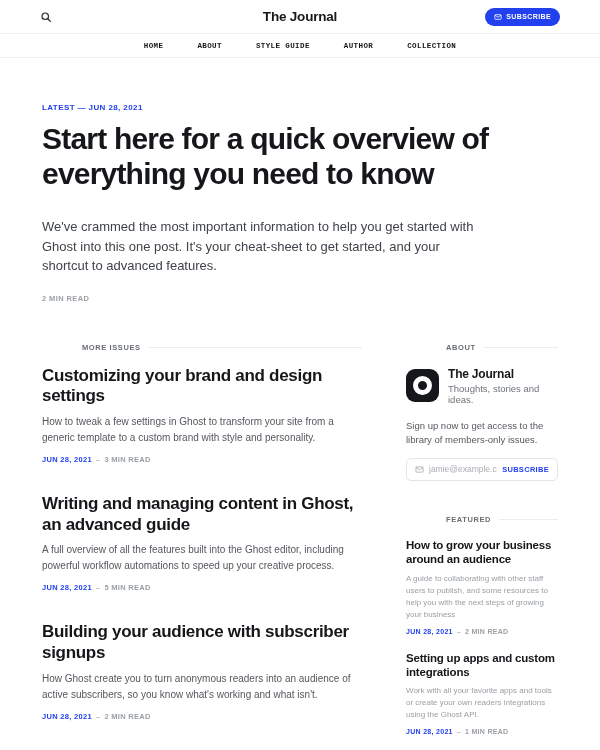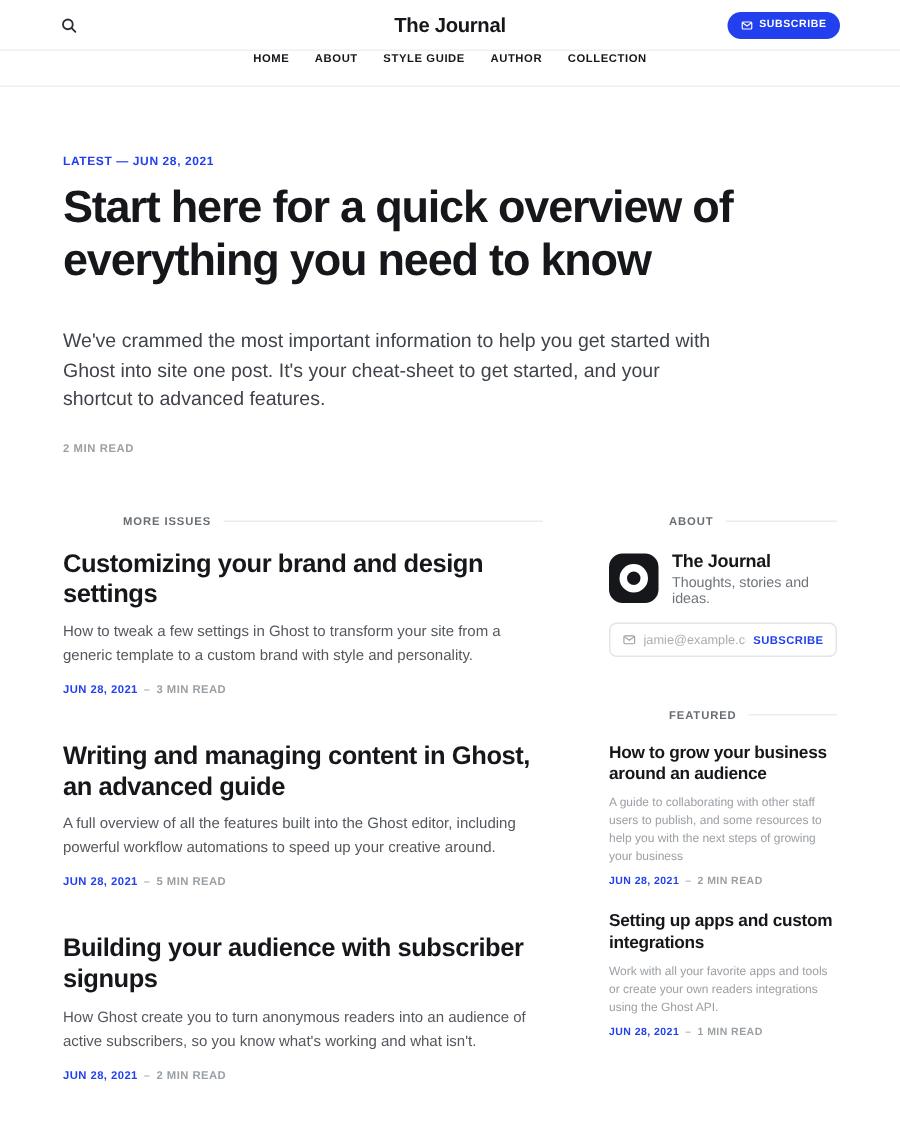--- a/index.html
+++ b/index.html
@@ -31,22 +31,23 @@
     border: none; border-radius: 10px;
     height: 18px; padding: 0 9px;
     display: flex; align-items: center; gap: 4px;
     font-family: "Liberation Sans", sans-serif;
     font-size: 7px; font-weight: 700; letter-spacing: 0.4px;
     cursor: pointer;
   }
   
   .site-nav {
     height: 24px;
-    display: flex; align-items: flex-start; justify-content: center; gap: 17px;
+    display: flex; align-items: center; justify-content: center; gap: 34px;
     border-bottom: 1px solid #f0f0f1;
+    font-family: Liberation Mono, monospace;
   }
   .nav-item {
     font-size: 7.5px; font-weight: 600; letter-spacing: 0.4px;
     color: #15171a; text-decoration: none; cursor: pointer;
   }
   
   .hero { padding: 45px 42px 0 42px; margin-bottom: 40px; }
   .hero-tag {
     color: var(--accent); font-size: 8px; font-weight: 700; letter-spacing: 0.4px;
   }
@@ -132,21 +133,21 @@
   <a class="nav-item">HOME</a>
   <a class="nav-item">ABOUT</a>
   <a class="nav-item">STYLE GUIDE</a>
   <a class="nav-item">AUTHOR</a>
   <a class="nav-item">COLLECTION</a>
 </nav>
 
 <section class="hero">
   <div class="hero-tag">LATEST — JUN 28, 2021</div>
   <h1 class="hero-title">Start here for a quick overview of everything you need to know</h1>
-  <p class="hero-excerpt">We've crammed the most important information to help you get started with Ghost into site one post. It's your cheat-sheet to get started, and your shortcut to advanced features.</p>
+  <p class="hero-excerpt">We've crammed the most important information to help you get started with Ghost into this one post. It's your cheat-sheet to get started, and your shortcut to advanced features.</p>
   <div class="hero-read">2 MIN READ</div>
 </section>
 
 <main class="main">
 
   <div class="col-left">
     <div class="section-label-row">
       <span class="section-label">MORE ISSUES</span>
       <span class="section-rule"></span>
     </div>
@@ -156,21 +157,21 @@
       <p class="article-excerpt">How to tweak a few settings in Ghost to transform your site from a generic template to a custom brand with style and personality.</p>
       <div class="meta">
         <span class="meta-date">JUN 28, 2021</span>
         <span class="meta-sep">–</span>
         <span class="meta-read">3 MIN READ</span>
       </div>
     </article>
 
     <article class="article">
       <h2 class="article-title">Writing and managing content in Ghost, an advanced guide</h2>
-      <p class="article-excerpt">A full overview of all the features built into the Ghost editor, including powerful workflow automations to speed up your creative around.</p>
+      <p class="article-excerpt">A full overview of all the features built into the Ghost editor, including powerful workflow automations to speed up your creative process.</p>
       <div class="meta">
         <span class="meta-date">JUN 28, 2021</span>
         <span class="meta-sep">–</span>
         <span class="meta-read">5 MIN READ</span>
       </div>
     </article>
 
     <article class="article">
       <h2 class="article-title">Building your audience with subscriber signups</h2>
       <p class="article-excerpt">How Ghost create you to turn anonymous readers into an audience of active subscribers, so you know what's working and what isn't.</p>
@@ -197,20 +198,21 @@
       </div>
       <div class="about-row">
         <div class="logo">
           <div class="logo-ring"></div>
         </div>
         <div>
           <div class="pub-name">The Journal</div>
           <div class="pub-tagline">Thoughts, stories and ideas.</div>
         </div>
       </div>
+      <p class="signup-text">Sign up now to get access to the library of members-only issues.</p>
       <div class="email-form">
         <svg class="icon-svg" width="9" height="9" viewBox="0 0 24 24" fill="none" stroke="#9ba0a5" stroke-width="2">
           <rect x="2.5" y="5" width="19" height="14" rx="2"></rect>
           <path d="M3 6.5 L12 13 L21 6.5"></path>
         </svg>
         <input class="email-input" type="text" placeholder="jamie@example.com" style="">
         <button class="form-subscribe">SUBSCRIBE</button>
       </div>
     </div>
 

